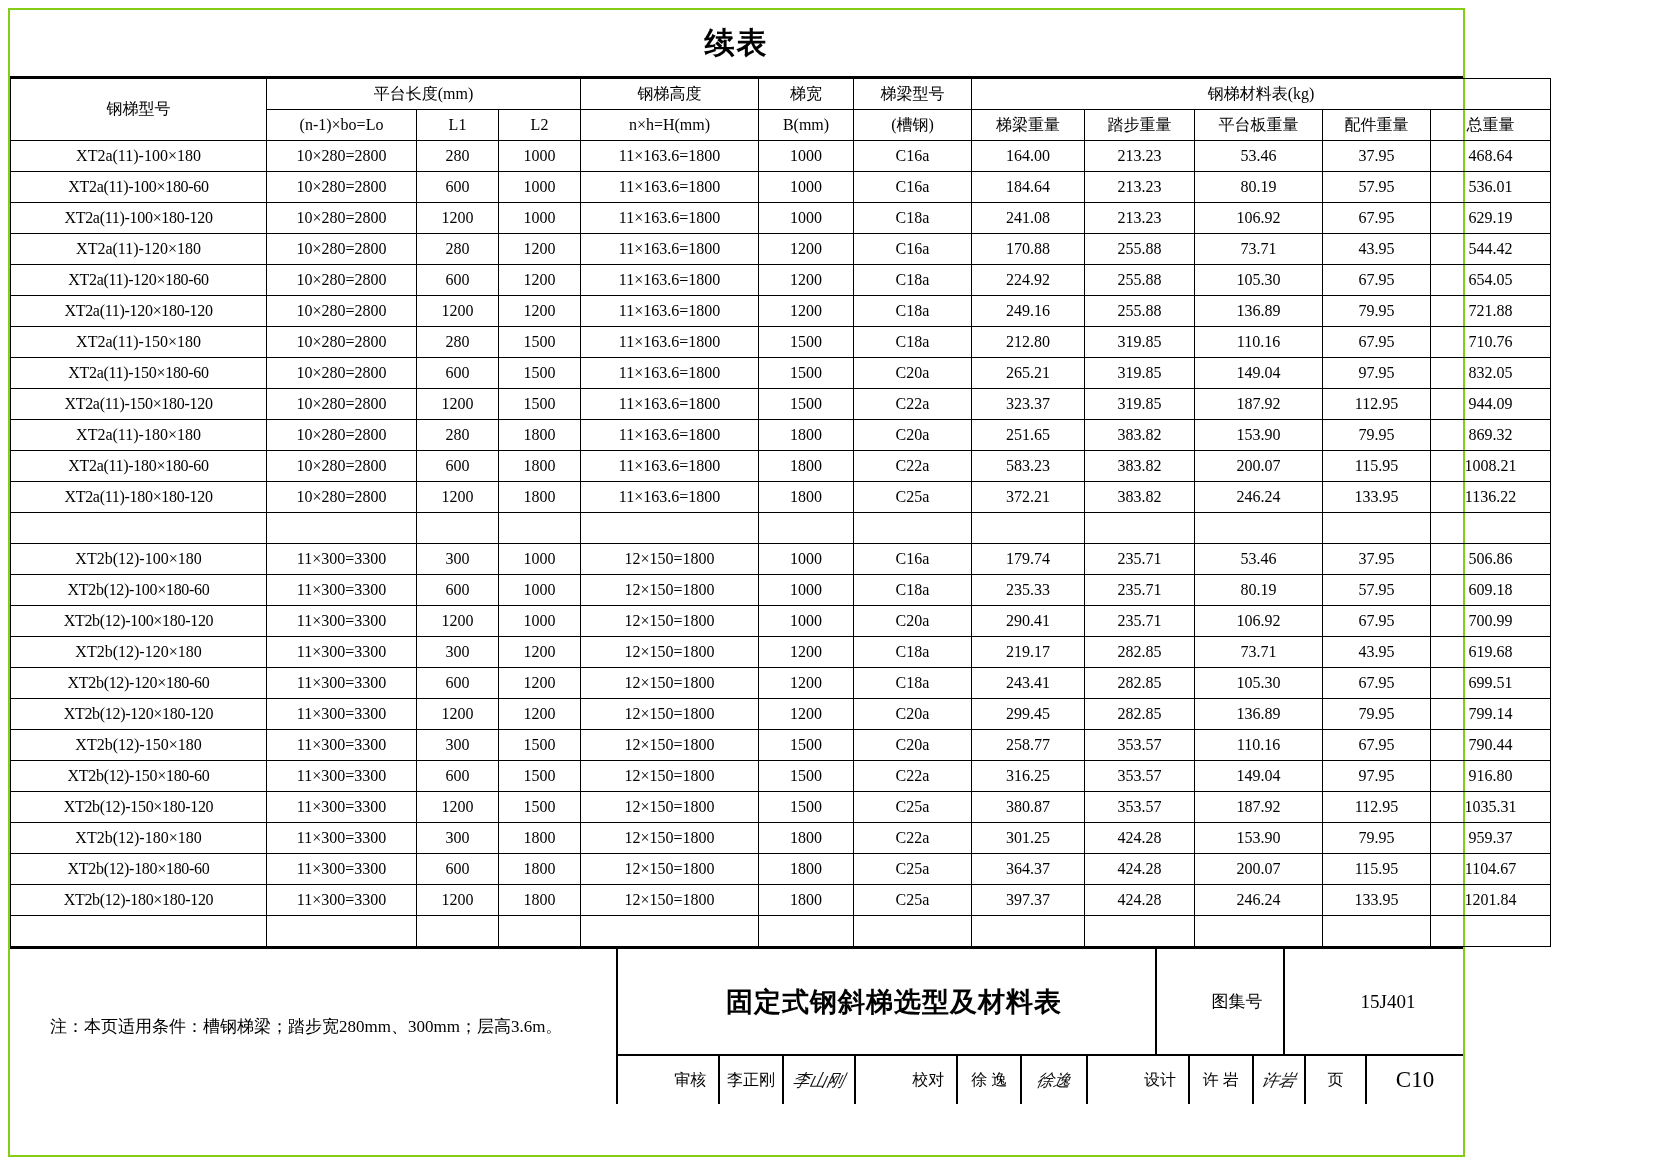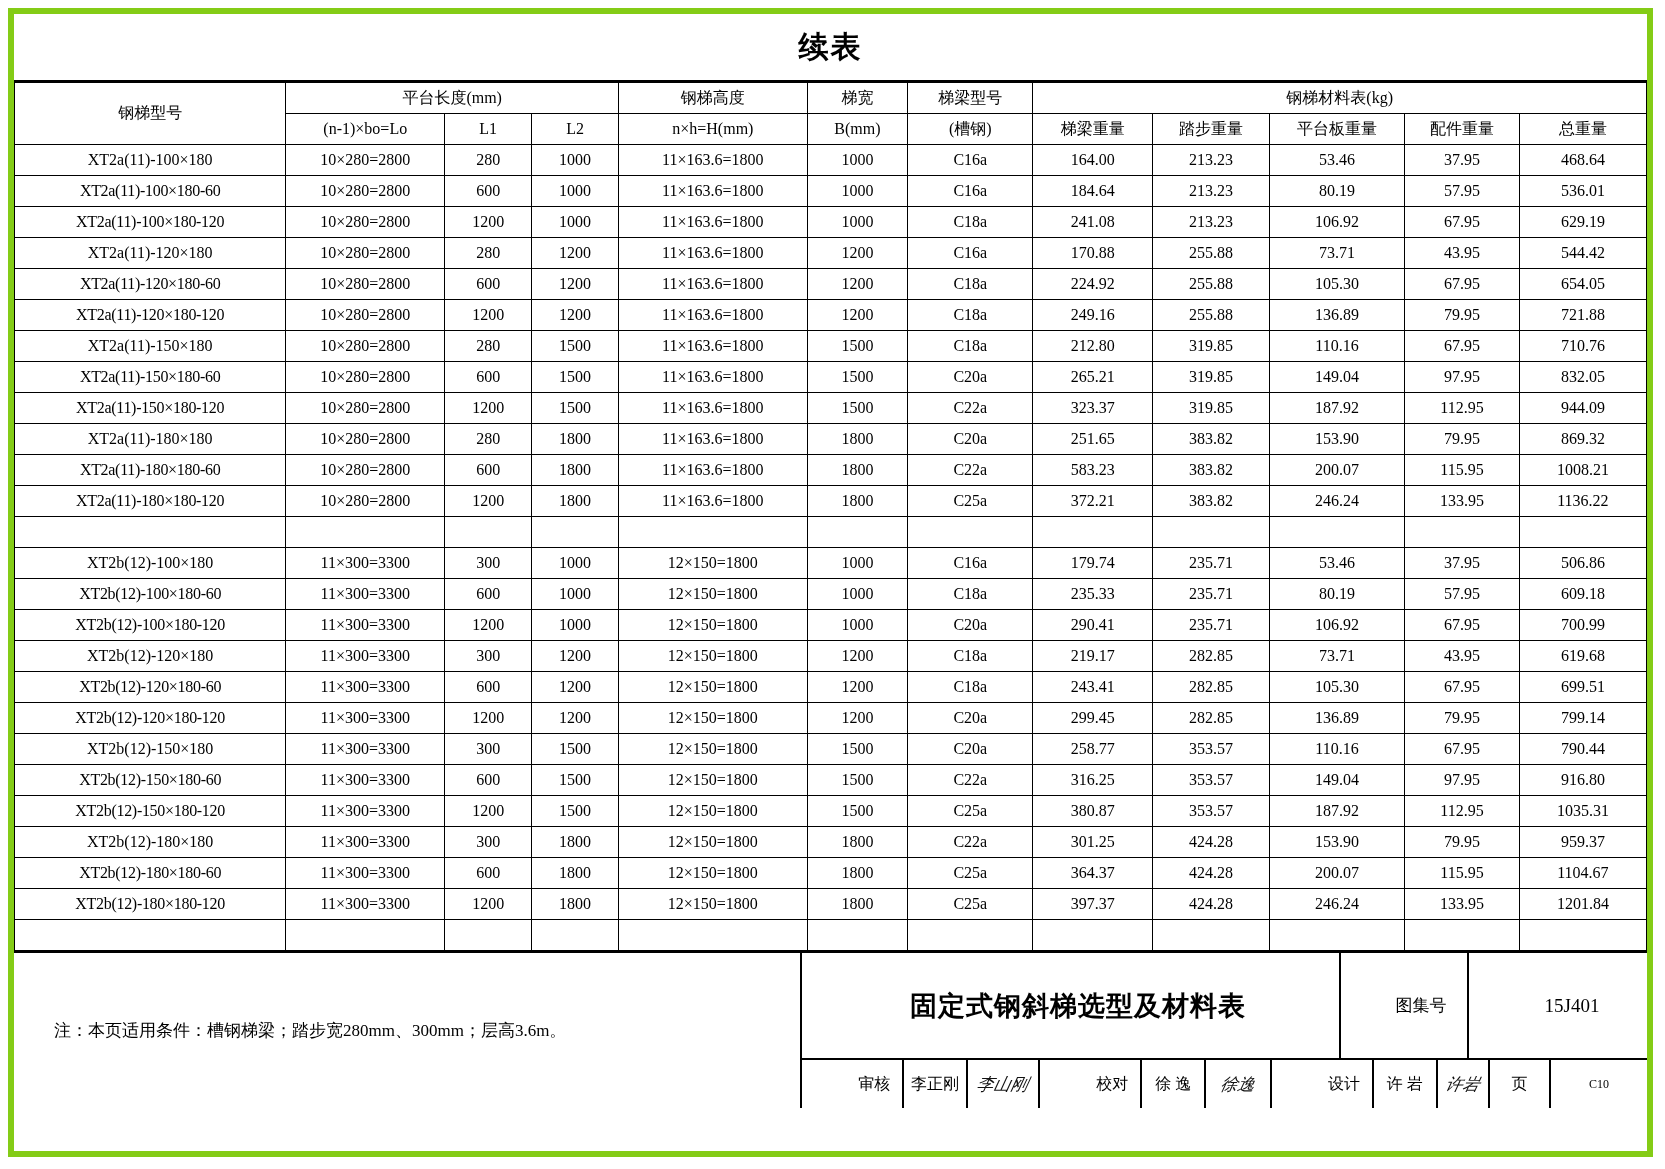--- a/index.html
+++ b/index.html
@@ -4,23 +4,23 @@
 <style>
   html,body{margin:0;padding:0;background:#fff;}
   body{
     width:1665px;height:1169px;
     font-family:"Liberation Serif","DejaVu Serif",serif;
     color:#000;
     -webkit-font-smoothing:none;
   }
   .page{
     position:relative;
-    width:1645px;height:1149px;
+    width:1457px;height:1149px;
     margin:8px;
-    border:6px solid #84cc16;
+    border:2px solid #84cc16;
     box-sizing:border-box;
   }
   
   .title-band{
     height:66px;
     border-bottom:2px solid #000;
     display:flex;align-items:center;justify-content:center;
   }
   .title-band .t{
     font-size:30px;font-weight:bold;
@@ -113,21 +113,21 @@
     font-size:16px;border-right:2px solid #000;white-space:nowrap;
   }
   .sig-hand{
     font-family:"DejaVu Serif",serif;
     font-style:italic;font-size:17px;color:#111;
     transform:skewX(-12deg);
     padding:0 6px;
   }
   .w-small{width:88px;padding-left:44px;}
   .page-no-label{width:92px;}
-  .page-no-val{width:150px;display:flex;align-items:center;justify-content:center;font-size:12px;}
+  .page-no-val{width:150px;display:flex;align-items:center;justify-content:center;font-size:23px;}
 </style>
 </head>
 <body>
 
 <div class="page">
 
   <div class="title-band">
     <div class="t">续表</div>
   </div>
 

